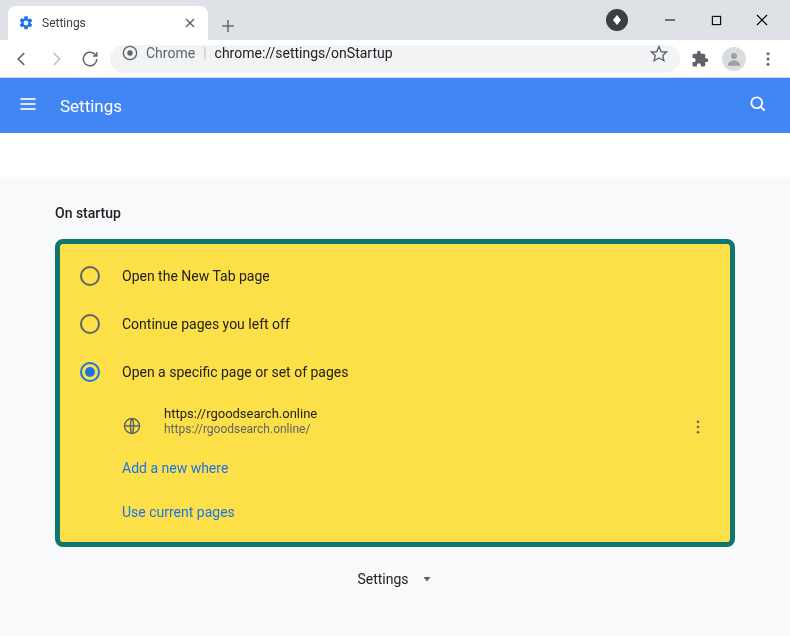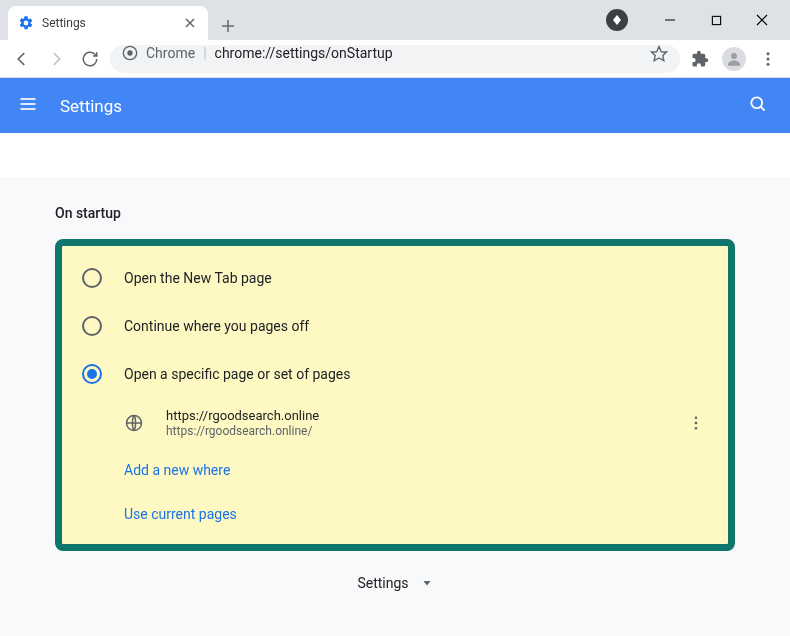--- a/index.html
+++ b/index.html
@@ -30,27 +30,27 @@
 
 
 .settings-header { height: 55px; background: #4285f4; display: flex; align-items: center; padding: 0 18px; color: #fff; }
 .hamburger { width: 24px; height: 24px; cursor: pointer; margin-right: 18px; }
 .settings-title { font-size: 17px; font-weight: 400; flex: 1; }
 .search-btn { width: 24px; height: 24px; cursor: pointer; }
 
 
 .content-wrapper { height: calc(636px - 40px - 38px - 55px); background: #f8f9fa; overflow-y: scroll; display: flex; flex-direction: column; align-items: center; padding: 28px 20px; margin-top: 44px; }
 .section-title { width: 680px; font-size: 14px; color: #202124; margin-bottom: 18px; font-weight: 500; }
-.card { width: 680px; background: #fef9c3; border: 7px solid #0f766e; border-radius: 8px; padding: 8px 0; }
+.card { width: 680px; background: #fde047; border: 5px solid #0f766e; border-radius: 8px; padding: 8px 0; }
 .radio-row { display: flex; align-items: center; padding: 14px 20px; gap: 22px; cursor: pointer; }
 .radio { width: 20px; height: 20px; border: 2px solid #5f6368; border-radius: 50%; flex-shrink: 0; display: flex; align-items: center; justify-content: center; }
 .radio.selected { border-color: #1a73e8; }
 .radio.selected::after { content: ''; width: 10px; height: 10px; background: #1a73e8; border-radius: 50%; }
 .radio-label { font-size: 14px; color: #202124; }
-.page-row { display: flex; align-items: center; padding: 10px 20px 10px 62px; gap: 22px; }
+.page-row { display: flex; align-items: flex-end; padding: 10px 20px 10px 62px; gap: 22px; }
 .globe-icon { width: 20px; height: 20px; color: #5f6368; flex-shrink: 0; }
 .page-info { flex: 1; display: flex; flex-direction: column; gap: 1px; }
 .page-title { font-size: 13px; color: #202124; }
 .page-url { font-size: 12px; color: #5f6368; }
 .row-menu { width: 24px; color: #5f6368; cursor: pointer; display: flex; align-items: center; justify-content: center; }
 .link-row { padding: 14px 20px 14px 62px; font-size: 14px; color: #1a73e8; cursor: pointer; }
 .link-row + .link-row { border-top: none; }
 .advanced-row { width: 680px; display: flex; align-items: center; justify-content: center; padding: 24px 0; gap: 12px; color: #202124; font-size: 14px; cursor: pointer; }
 
 
@@ -185,21 +185,21 @@
 
 <div class="content-wrapper">
   <div class="section-title">On startup</div>
   <div class="card">
     <div class="radio-row">
       <div class="radio"></div>
       <div class="radio-label">Open the New Tab page</div>
     </div>
     <div class="radio-row">
       <div class="radio"></div>
-      <div class="radio-label">Continue where you pages off</div>
+      <div class="radio-label">Continue pages you left off</div>
     </div>
     <div class="radio-row">
       <div class="radio selected"></div>
       <div class="radio-label">Open a specific page or set of pages</div>
     </div>
     <div class="page-row">
       <div class="globe-icon">
         <svg width="20" height="20" viewBox="0 0 24 24" fill="none" stroke="#5f6368" stroke-width="1.8">
             <circle cx="12" cy="12" r="9"></circle>
             <path d="M3 12h18M12 3c2.5 3 2.5 15 0 18M12 3c-2.5 3-2.5 15 0 18"></path>

